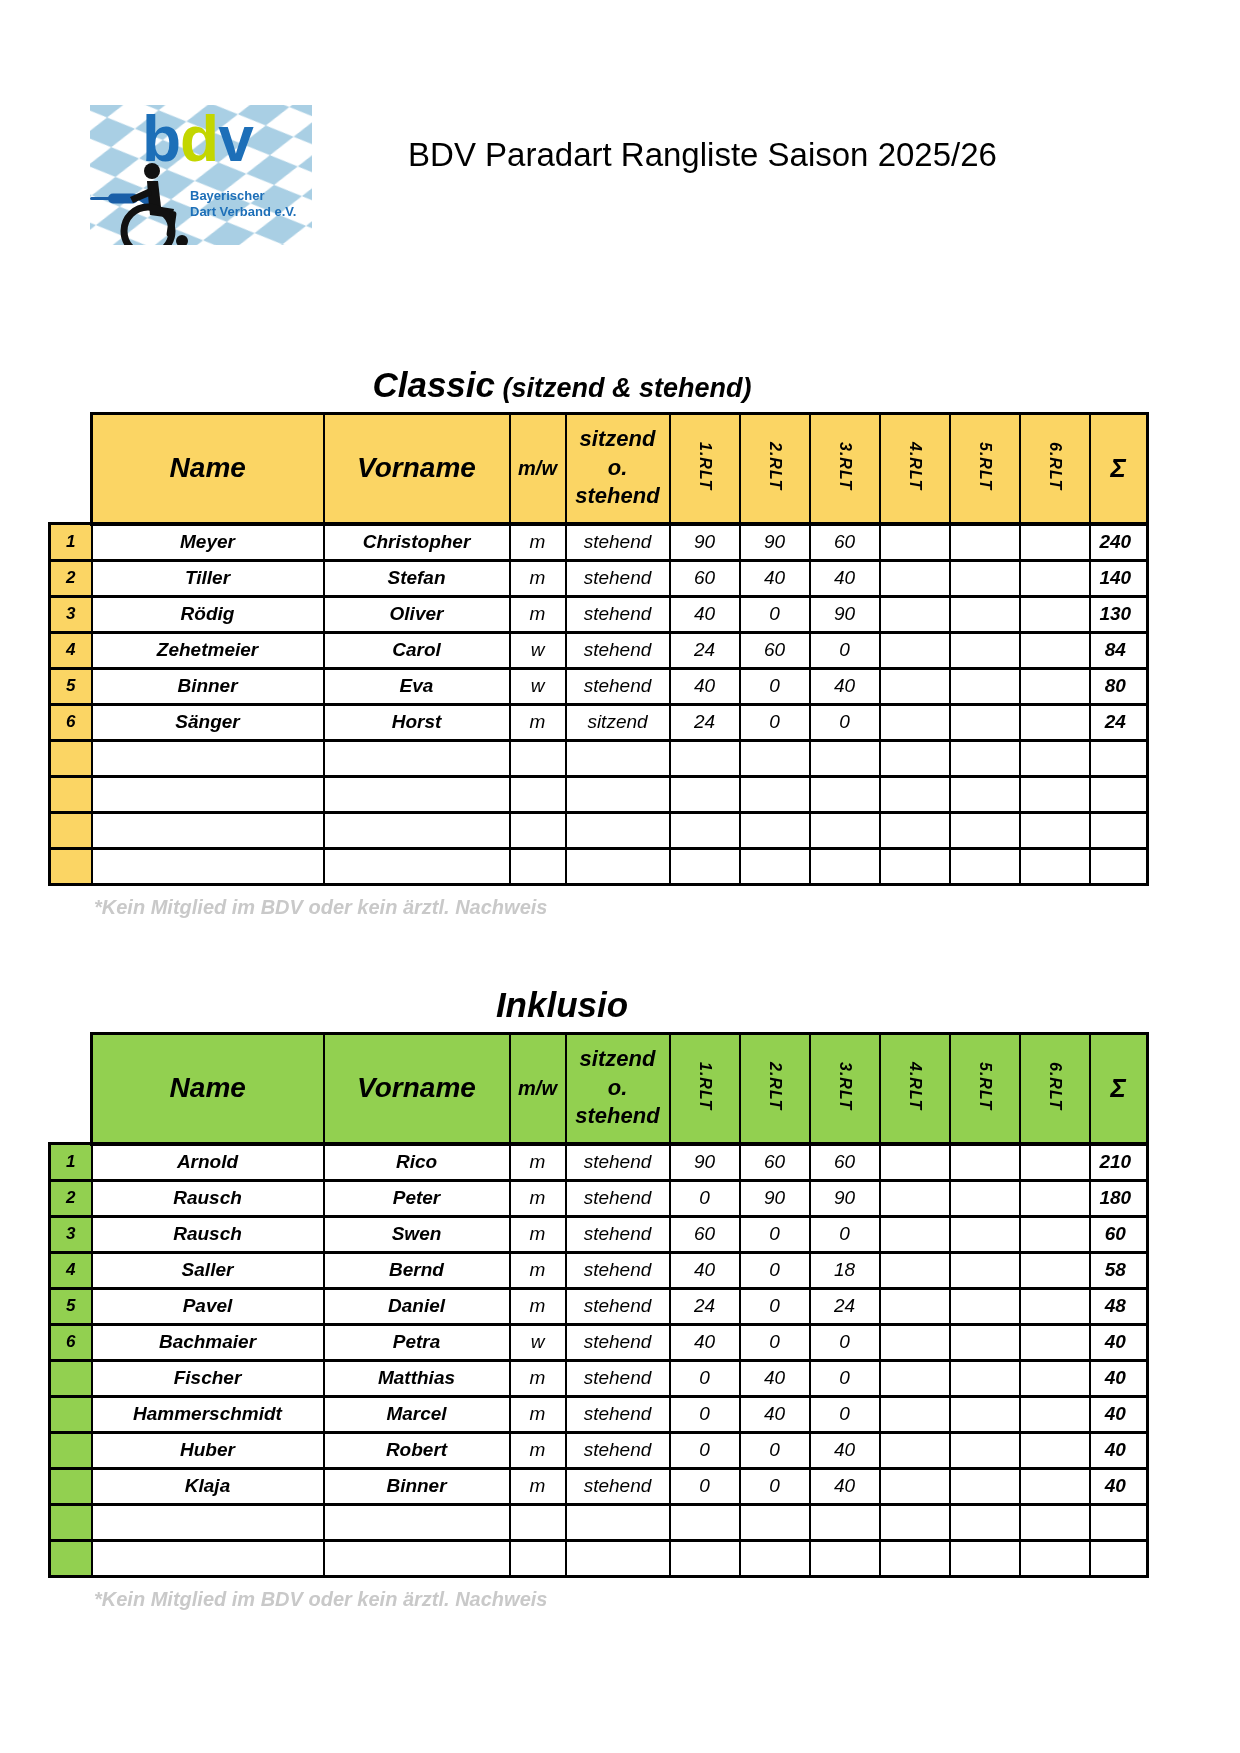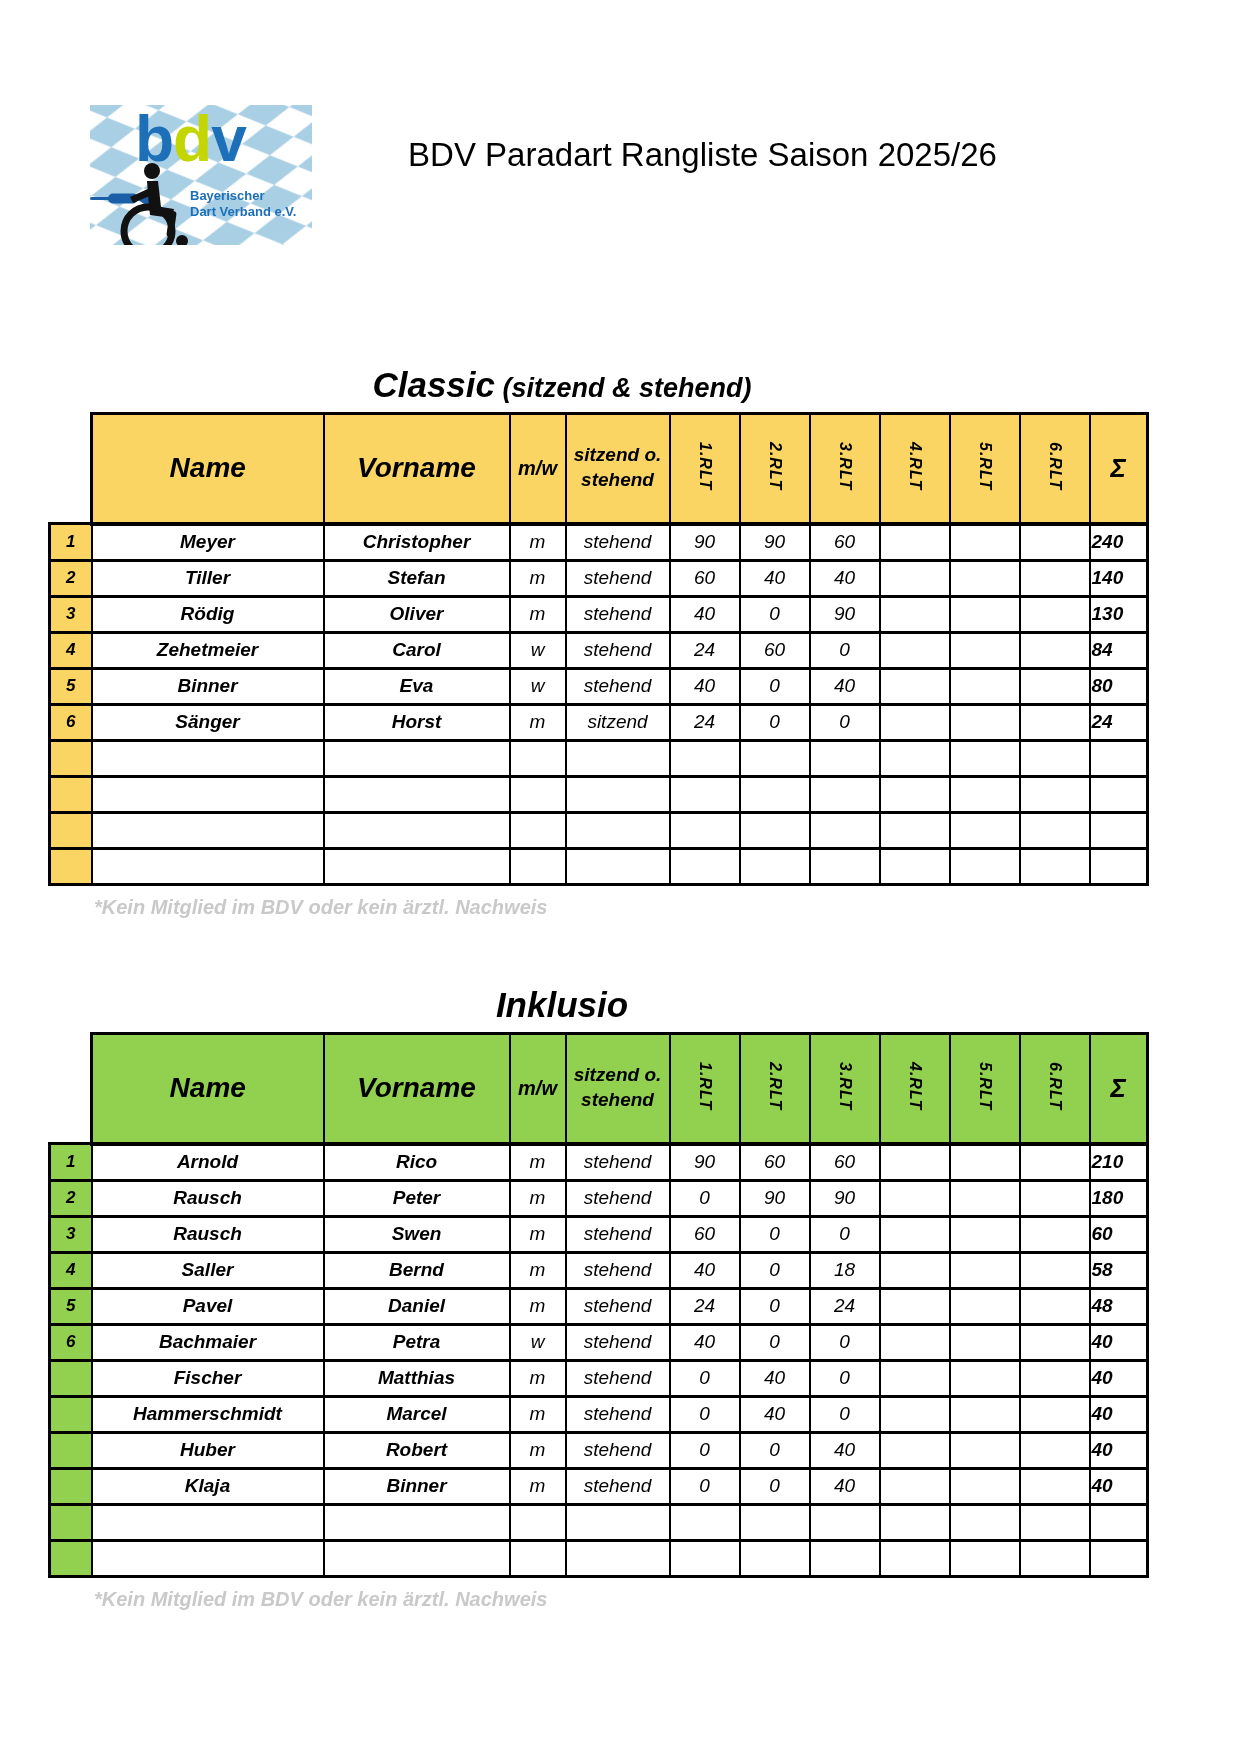--- a/index.html
+++ b/index.html
@@ -1,21 +1,21 @@
 <!DOCTYPE html>
 <html><head>
 <meta charset="utf-8">
 <style>
   html,body{margin:0;padding:0;background:#fff;}
   body{width:1240px;height:1753px;position:relative;font-family:"Liberation Sans",sans-serif;color:#000;}
 
   
   .logo{position:absolute;left:90px;top:105px;width:222px;height:140px;overflow:hidden;}
   .logo svg.flag{position:absolute;left:0;top:0;}
-  .logo .bdv{position:absolute;left:45px;top:2px;font-size:64px;font-weight:bold;letter-spacing:-1px;line-height:1;}
+  .logo .bdv{position:absolute;left:52px;top:2px;font-size:64px;font-weight:bold;letter-spacing:-1px;line-height:1;}
   .logo .sub{position:absolute;left:100px;top:83px;font-size:13px;font-weight:bold;line-height:1.2;}
   .logo svg.chair{position:absolute;left:0px;top:56px;}
 
   
   .page-title{position:absolute;left:330px;top:136px;width:745px;margin:0;
     text-align:center;font-size:33px;font-weight:normal;}
 
   
   section.tblock{position:absolute;left:48px;width:1098px;font-style:italic;}
   #table-classic{top:366px;}
@@ -29,30 +29,30 @@
   col.c-rank{width:42px;} col.c-name{width:232px;} col.c-vorname{width:186px;}
   col.c-mw{width:56px;} col.c-pos{width:104px;} col.c-rlt{width:70px;} col.c-sum{width:58px;}
 
   th,td{border:2px solid #000;overflow:hidden;}
   thead th{height:105px;border-top-width:3px;border-bottom-width:4px;vertical-align:middle;text-align:center;}
   th.spacer{border:none;background:#fff;}
   th.h-name,td.rank{border-left-width:3px;}
   th.h-sum,td.sum{border-right-width:3px;}
   th.h-name,th.h-vorname{font-size:28px;font-weight:bold;}
   th.h-mw{font-size:20px;font-weight:bold;}
-  th.h-pos{font-size:19px;font-weight:bold;line-height:1.3;}
+  th.h-pos{font-size:22px;font-weight:bold;line-height:1.3;}
   th.h-rlt span{writing-mode:vertical-rl;display:inline-block;font-size:16px;font-weight:bold;letter-spacing:1px;line-height:1;}
   th.h-sum{font-size:26px;font-weight:bold;}
 
   tbody td{height:31px;border-top-width:3px;border-bottom-width:3px;
     text-align:center;vertical-align:middle;font-size:19px;}
   td.rank{font-weight:bold;font-size:17px;}
   td.name,td.vorname{font-weight:bold;}
   td.mw,td.pos,td.rlt{font-weight:normal;}
-  td.sum{font-weight:bold;text-align:left;padding-right:7px;}
+  td.sum{font-weight:bold;text-align:center;padding-right:7px;}
 
   .footnote{margin:10px 0 0 46px;font-size:20px;font-weight:bold;}
 </style>
 </head>
 <body>
 
 <div class="logo">
   <svg class="flag" width="222" height="140">
     <defs>
       <pattern id="loz" width="52" height="30" patternUnits="userSpaceOnUse" patternTransform="rotate(-8 111 70)">

